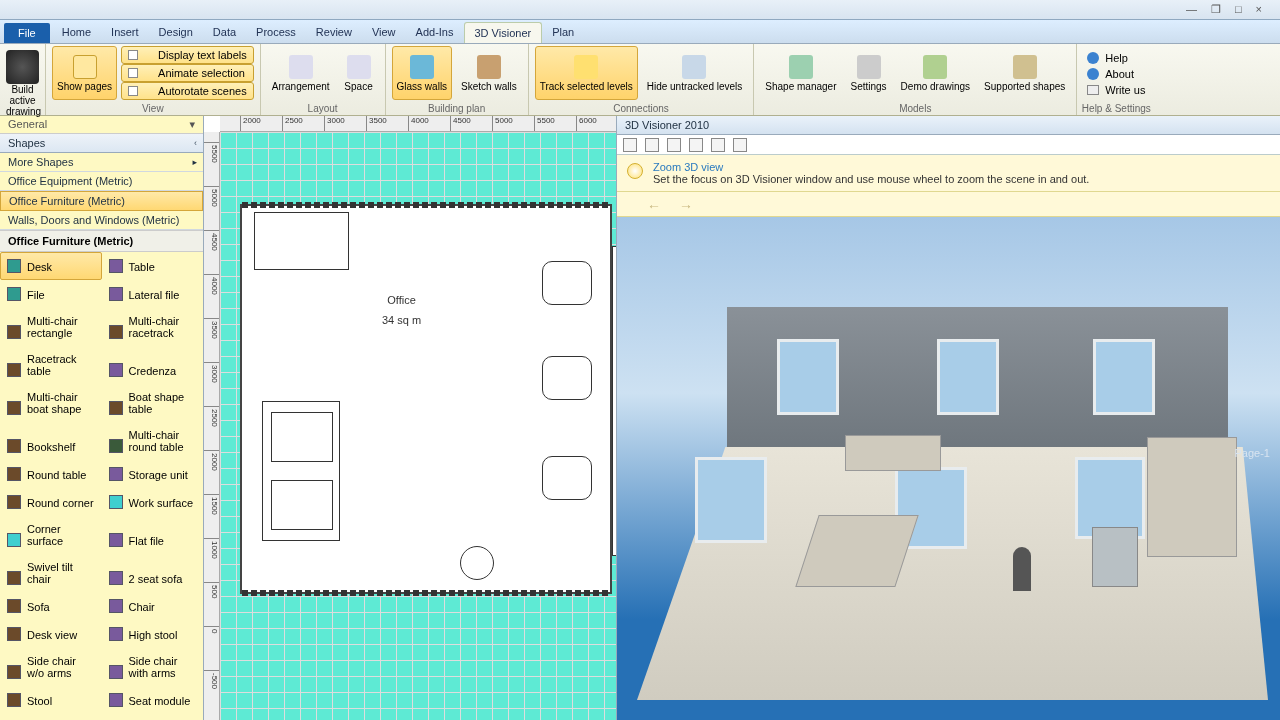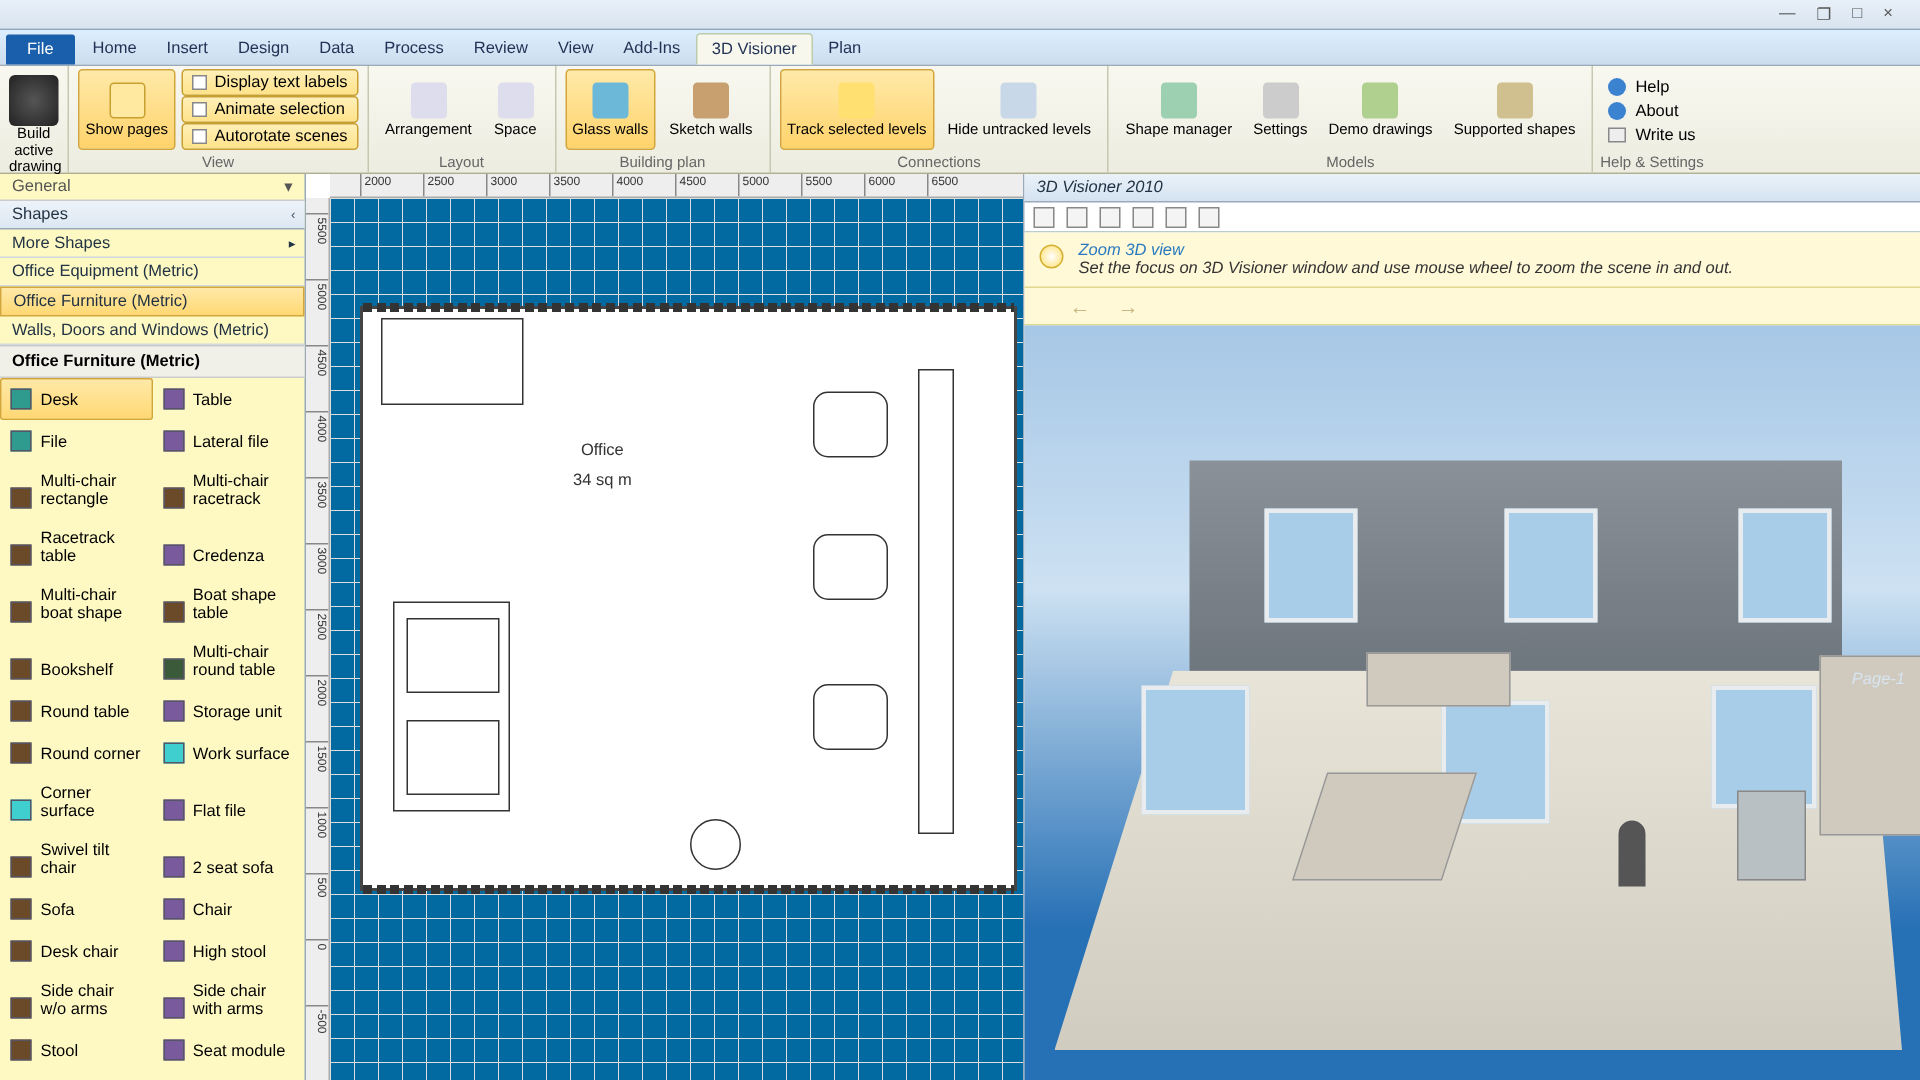--- a/index.html
+++ b/index.html
@@ -20,21 +20,21 @@
 
 .ribbon { height: 72px; background: linear-gradient(#f8f8f0,#ecece0); border-bottom: 1px solid #b0b090; display: flex; }
 .rgroup { border-right: 1px solid #c8c8b0; padding: 2px 6px 0 6px; display: flex; flex-direction: column; position: relative; }
 .rgroup .grouplabel { position: absolute; bottom: 0; left: 0; right: 0; text-align: center; font-size: 10px; color: #666; padding: 1px 0; }
 .rgroup .row { display: flex; gap: 4px; height: 54px; align-items: flex-start; }
 .rbutton { display: flex; flex-direction: column; align-items: center; justify-content: center; padding: 2px 4px; border: 1px solid transparent; border-radius: 3px; min-width: 40px; height: 54px; text-align: center; cursor: default; }
 .rbutton.active { background: linear-gradient(#ffe9a8,#ffd36b); border: 1px solid #d4a63a; }
 .rbutton .ricon { width: 24px; height: 24px; border-radius: 3px; margin-bottom: 2px; display: flex; align-items: center; justify-content: center; }
 .rbutton .rlabel { font-size: 10px; line-height: 11px; }
 .optlist { display: flex; flex-direction: column; gap: 0; }
-.opt { border: 1px solid #c8a030; background: linear-gradient(#fff0b8,#ffe28a); padding: 2px 6px; border-radius: 3px; font-size: 10px; display: flex; align-items: center; gap: 5px; }
+.opt { border: 1px solid #c8a030; background: linear-gradient(#fff0b8,#ffe28a); padding: 2px 6px; border-radius: 3px; font-size: 10px; display: flex; align-items: center; gap: 20px; }
 .opt .check { width: 10px; height: 10px; border: 1px solid #888; background: #fff; display: inline-block; }
 .helpcol { display: flex; flex-direction: column; padding: 6px 4px; gap: 4px; }
 .helpcol div { display: flex; align-items: center; gap: 6px; font-size: 10px; }
 
 
 .main { display: flex; height: calc(720px - 20px - 24px - 72px); }
 
 
 .shapespanel { width: 204px; border-right: 1px solid #9ab; display: flex; flex-direction: column; background: #fef9c3; }
 .shdr { background: linear-gradient(#eef3f9,#dce7f2); border-bottom: 1px solid #9ab; padding: 3px 8px; font-size: 11px; color: #234; position: relative; }
@@ -50,31 +50,31 @@
 .sicon { width: 14px; height: 14px; border: 1px solid #556; flex-shrink: 0; }
 .sitem .sname { font-size: 11px; line-height: 12px; }
 
 
 .canvasarea { flex: 1; display: flex; flex-direction: column; background: #fff; position: relative; }
 .ruler-h { height: 16px; background: #eee; border-bottom: 1px solid #aaa; position: relative; overflow: hidden; margin-left: 16px; }
 .ruler-h .tick { position: absolute; top: 0; bottom: 0; border-left: 1px solid #888; font-size: 8px; padding-left: 2px; color: #333; }
 .canvasbody { flex: 1; display: flex; overflow: hidden; }
 .ruler-v { width: 16px; background: #eee; border-right: 1px solid #aaa; position: relative; overflow: hidden; }
 .ruler-v .tick { position: absolute; left: 0; right: 0; border-top: 1px solid #888; font-size: 8px; color: #333; writing-mode: vertical-rl; padding-top: 2px; }
-.canvas { flex: 1; background: #0369a1; position: relative; overflow: hidden; }
+.canvas { flex: 1; background: #5eead4; position: relative; overflow: hidden; }
 .grid { position: absolute; inset: 0; background-image: linear-gradient(#ddd 1px, transparent 1px), linear-gradient(90deg, #ddd 1px, transparent 1px); background-size: 16px 16px; }
 .floorplan { position: absolute; left: 20px; top: 72px; right: 4px; height: 390px; border: 2px solid #444; background: #fff; }
 .floorplan::before, .floorplan::after { content: ""; position: absolute; left: 0; right: 0; height: 6px; background: repeating-linear-gradient(90deg,#333 0,#333 6px,transparent 6px,transparent 9px); }
 .floorplan::before { top: -4px; }
 .floorplan::after { bottom: -4px; }
 .furn { position: absolute; border: 1.5px solid #333; background: #fff; }
 .officelabel { position: absolute; font-size: 10px; color: #333; text-align: center; }
 
 
-.viewer3d { width: 598px; border-left: 1px solid #9ab; display: flex; flex-direction: column; font-style: italic; }
+.viewer3d { width: 664px; border-left: 1px solid #9ab; display: flex; flex-direction: column; }
 .v3title { background: linear-gradient(#eaf2fa,#d4e2f0); border-bottom: 1px solid #9ab; padding: 3px 8px; font-size: 11px; color: #234; }
 .v3toolbar { height: 20px; border-bottom: 1px solid #bcc; display: flex; align-items: center; gap: 8px; padding: 0 6px; }
 .v3toolbar span { width: 14px; height: 14px; border: 1px solid #888; background: #f4f4f4; }
 .v3tip { background: #fff9d8; border-bottom: 1px solid #e0d890; padding: 6px 10px 6px 36px; position: relative; }
 .v3tip .bulb { position: absolute; left: 10px; top: 8px; width: 16px; height: 16px; border-radius: 50%; background: radial-gradient(#fff,#ffe070); border: 1px solid #d4b030; }
 .v3tip .tiptitle { color: #2a7abf; font-size: 11px; }
 .v3tip .tiptext { font-size: 11px; color: #333; }
 .v3nav { padding: 4px 30px; display: flex; gap: 18px; background: #fff9d8; border-bottom: 1px solid #e0d890; }
 .v3nav span { color: #c8b880; font-size: 14px; }
 .v3view { flex: 1; background: linear-gradient(#a6c7e6 0%, #cde1f2 35%, #2670b5 80%); position: relative; overflow: hidden; }
@@ -334,21 +334,21 @@
           <div class="sitem">
             <div class="sicon" style="background: rgb(107, 74, 42);"></div>
             <div class="sname">Sofa</div>
           </div>
           <div class="sitem">
             <div class="sicon" style="background: rgb(121, 90, 156);"></div>
             <div class="sname">Chair</div>
           </div>
           <div class="sitem">
             <div class="sicon" style="background: rgb(107, 74, 42);"></div>
-            <div class="sname">Desk chair</div>
+            <div class="sname">Desk view</div>
           </div>
           <div class="sitem">
             <div class="sicon" style="background: rgb(121, 90, 156);"></div>
             <div class="sname">High stool</div>
           </div>
           <div class="sitem">
             <div class="sicon" style="background: rgb(107, 74, 42);"></div>
             <div class="sname">Side chair w/o arms</div>
           </div>
           <div class="sitem">

